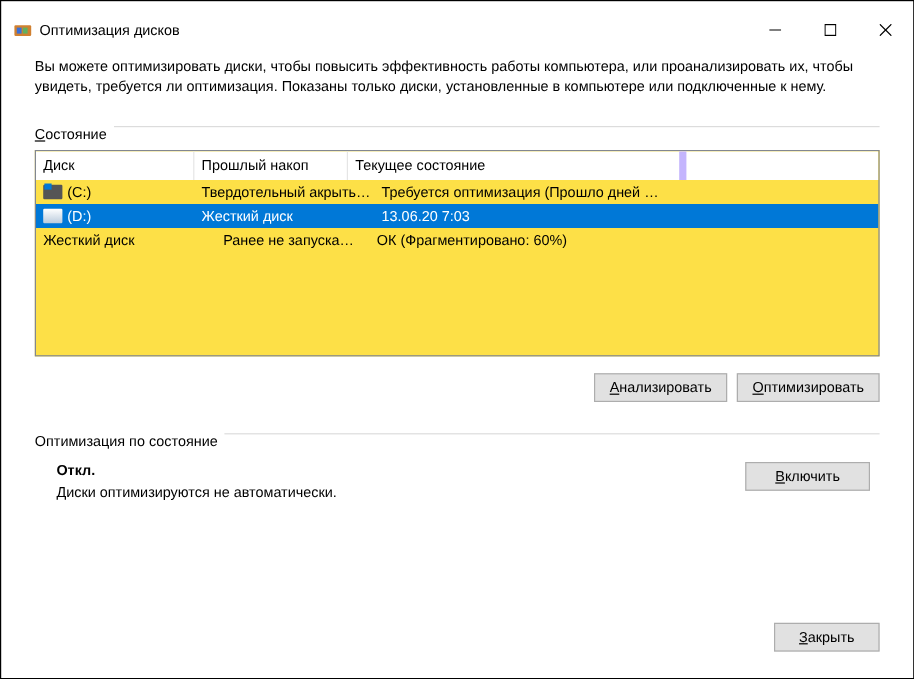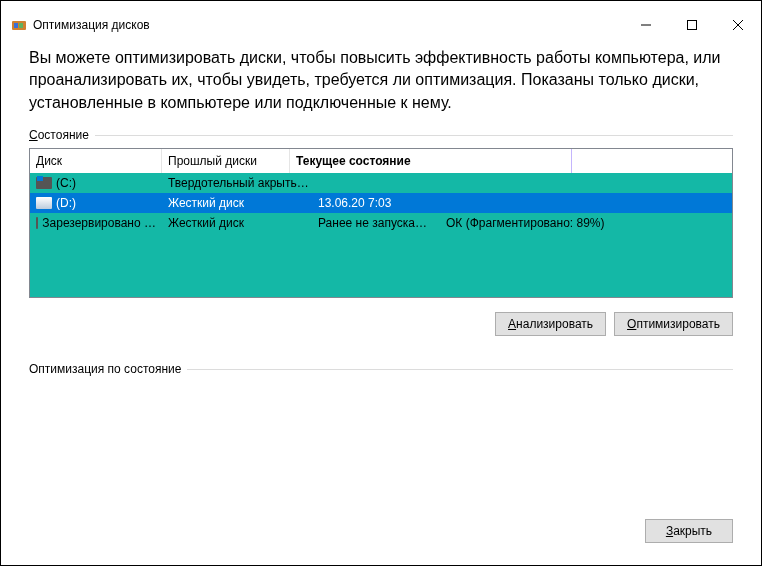--- a/index.html
+++ b/index.html
@@ -19,44 +19,44 @@
       padding: 16px 0 0 10px;
       text-align: right;
     }
     .titlebar .app-icon { width: 16px; height: 16px; margin-right: 6px; display:flex; align-items:center; justify-content:center;}
     .titlebar .title { font-size: 12px; }
     .titlebar .win-controls { margin-left: auto; display: flex; height: 100%; }
     .titlebar .win-btn { width: 46px; height: 100%; display:flex; align-items:center; justify-content:center; font-family: "Segoe MDL2 Assets","Segoe UI Symbol",sans-serif; font-size:10px; color:#000;}
     .titlebar .win-btn svg { width:10px; height:10px; }
     
     .content { padding: 10px 28px 0 28px; }
-    .desc { font-size: 16px; line-height: 1.4; margin-top: 4px; margin-bottom: 14px;}
-    .section-divider { display:flex; align-items:center; margin-bottom:6px;}
+    .desc { font-size: 12px; line-height: 1.4; margin-top: 4px; margin-bottom: 24px;}
+    .section-divider { display:flex; align-items:flex-start; margin-bottom:6px;}
     .section-divider .lbl { margin-right:4px; }
     .section-divider .line { flex:1; height:1px; background:#dcdcdc; margin-left:2px;}
     
     .listview {
       border: 1px solid #828790;
-      background: #14b8a6;
-      height: 150px;
+      background: #fde047;
+      height: 172px;
       overflow: hidden;
     }
     .lv-header {
       display: flex;
       height: 24px;
       font-size: 12px;
       background: #fff;
     }
     .lv-header .col {
       display: flex; align-items: center;
       padding: 0 6px;
       border-right: 1px solid #e5e5e5;
       white-space: nowrap; overflow: hidden; text-overflow: ellipsis;
     }
-    .lv-header .col:last-child { border-right: 1px solid #c4b5fd; font-weight: bold; }
+    .lv-header .col:last-child { border-right: 6px solid #c4b5fd; }
     .lv-body { }
     .lv-row {
       display: flex;
       height: 20px;
       font-size: 12px;
       align-items: center;
     }
     .lv-row.selected { background: #0078d7; color: #fff; }
     .lv-row .cell {
       padding: 0 6px;
@@ -132,67 +132,76 @@
   <p class="desc">Вы можете оптимизировать диски, чтобы повысить эффективность работы  компьютера, или проанализировать их, чтобы увидеть, требуется ли оптимизация. Показаны только диски, установленные в компьютере или подключенные к нему.</p>
 
   <div class="section-divider">
     <span class="lbl"><span class="mnemonic">С</span><span>остояние</span></span>
     <span class="line"></span>
   </div>
 
   <div class="listview">
     <div class="lv-header">
       <div class="col col1">Диск</div>
-      <div class="col col3">Прошлый диски</div>
+      <div class="col col3">Прошлый накоп</div>
       <div class="col col4">Текущее состояние</div>
     </div>
     <div class="lv-body">
       <div class="lv-row">
         <div class="cell c1">
             <span class="drive-icon ssd win"></span>
             <span>(C:)</span>
           </div>
         <div class="cell c2">Твердотельный акрыть…</div>
+        <div class="cell c4">Требуется оптимизация (Прошло дней …</div>
       </div>
       <div class="lv-row selected">
         <div class="cell c1">
             <span class="drive-icon hdd"></span>
             <span>(D:)</span>
           </div>
         <div class="cell c2">Жесткий диск</div>
         <div class="cell c3">13.06.20 7:03</div>
       </div>
       <div class="lv-row">
-        <div class="cell c1">
-            <span class="drive-icon hdd2"></span>
-            <span>Зарезервировано …</span>
-          </div>
         <div class="cell c2">Жесткий диск</div>
         <div class="cell c3">Ранее не запуска…</div>
-        <div class="cell c4">ОК (Фрагментировано: 89%)</div>
+        <div class="cell c4">ОК (Фрагментировано: 60%)</div>
       </div>
     </div>
   </div>
 
   <div class="btn-row">
     <button class="btn">
         <span class="mnemonic">А</span>
         <span>нализировать</span>
       </button>
     <button class="btn">
         <span class="mnemonic">О</span>
         <span>птимизировать</span>
       </button>
   </div>
 
   <div class="sched-section">
     <div class="section-divider">
       <span class="lbl">Оптимизация по состояние</span>
       <span class="line"></span>
     </div>
+    <div class="sched-body">
+      <div class="sched-text">
+        <div class="sched-status">Откл.</div>
+        <div class="sched-detail">Диски оптимизируются не автоматически.</div>
+      </div>
+      <div class="sched-btn-col">
+        <button class="btn" style="min-width:104px">
+            <span class="mnemonic">В</span>
+            <span>ключить</span>
+          </button>
+      </div>
+    </div>
   </div>
 
 </div>
 
 <div class="bottom-row">
   <button class="btn" style="min-width:88px">
       <span class="mnemonic">З</span>
       <span>акрыть</span>
     </button>
 </div>

